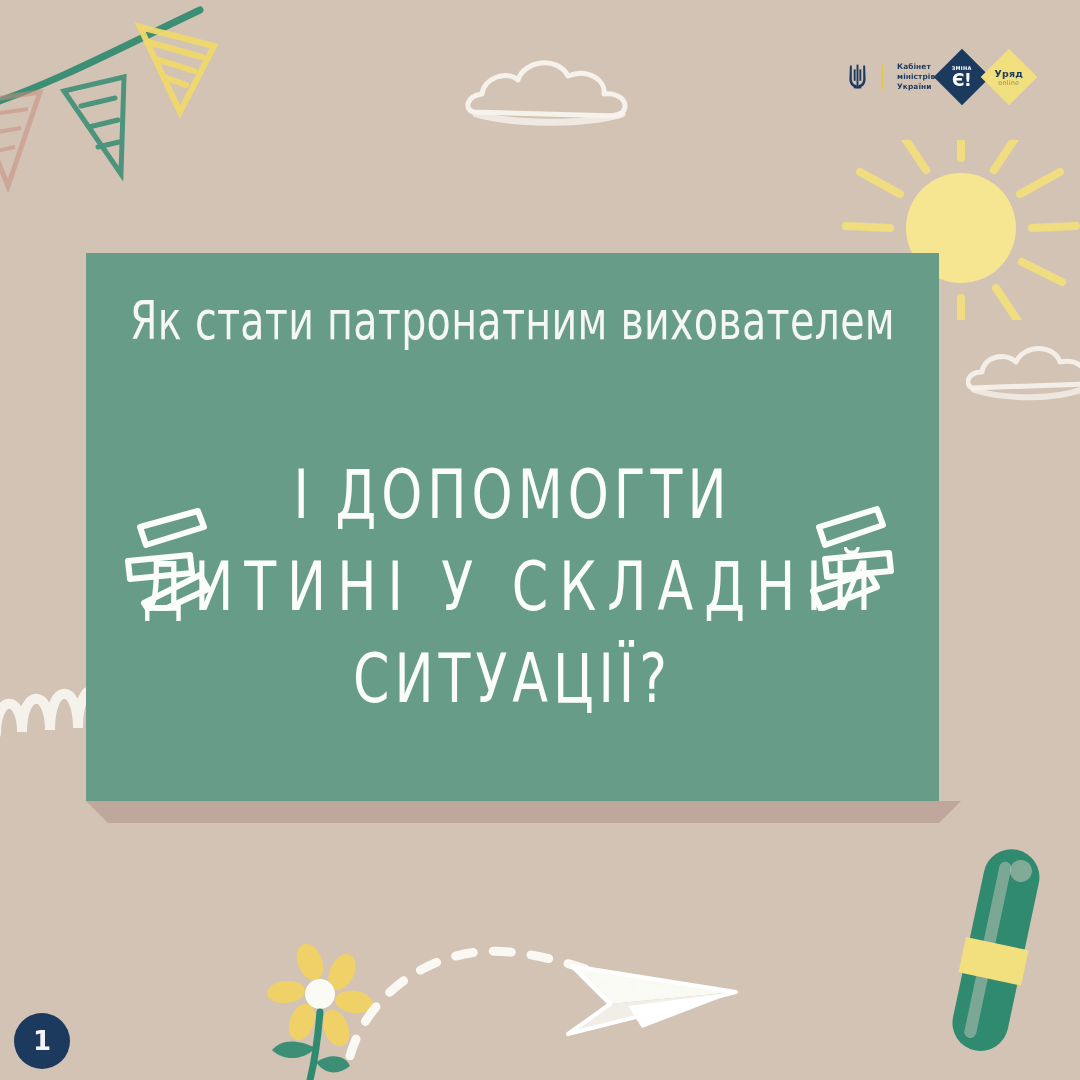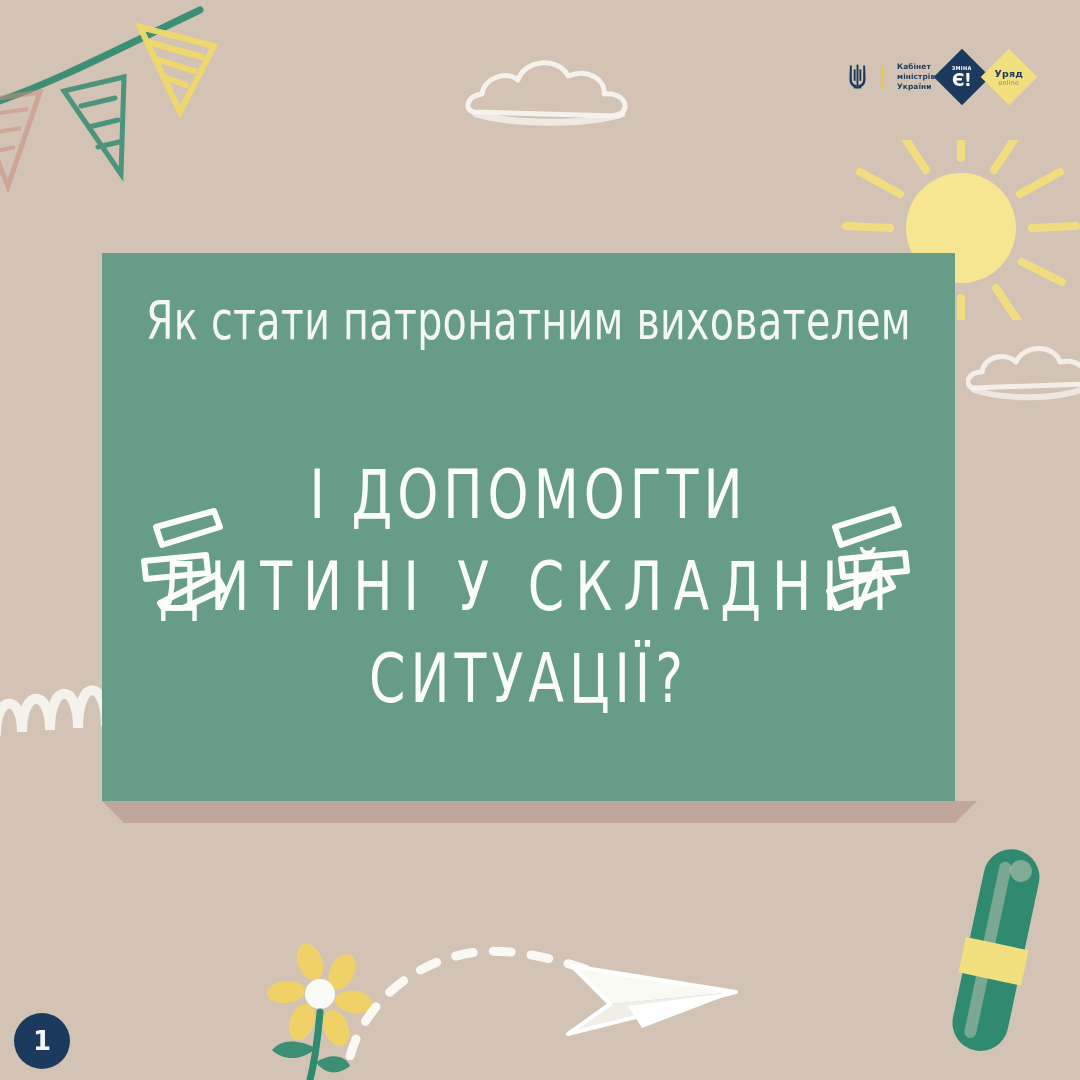--- a/index.html
+++ b/index.html
@@ -36,21 +36,21 @@
   }
   .diamond > .dcontent { transform:rotate(-45deg); text-align:center; line-height:1; }
   .d-zmina { background:#1b3a5e; }
   .d-zmina .zm-top { font-size:5px; font-weight:bold; color:#fff; letter-spacing:.3px; }
   .d-zmina .zm-main { font-size:17px; font-weight:bold; color:#fff; letter-spacing:-.5px; margin-top:1px; }
   .d-uryad { background:#f2df7e; }
   .d-uryad .ur-top { font-size:9.5px; font-weight:bold; color:#1b3a5e; letter-spacing:.1px; }
   .d-uryad .ur-sub { font-size:6.5px; color:#8a8f6a; letter-spacing:.2px; margin-top:1px; }
 
   
-  .board-wrap { position:absolute; left:102px; top:253px; width:721px; height:570px; }
+  .board-wrap { position:absolute; left:86px; top:253px; width:721px; height:570px; }
   .board-edge-right {
     position:absolute; right:0; top:0; width:22px; height:548px;
     background:#e2d6cb;
     clip-path:polygon(0 0, 100% 0, 100% 100%, 0 calc(100% - 22px));
   }
   .board-edge-bottom {
     position:absolute; left:0; bottom:0; width:875px; height:22px;
     background:#bfa79b;
     clip-path:polygon(0 0, 100% 0, calc(100% - 22px) 100%, 22px 100%);
   }

